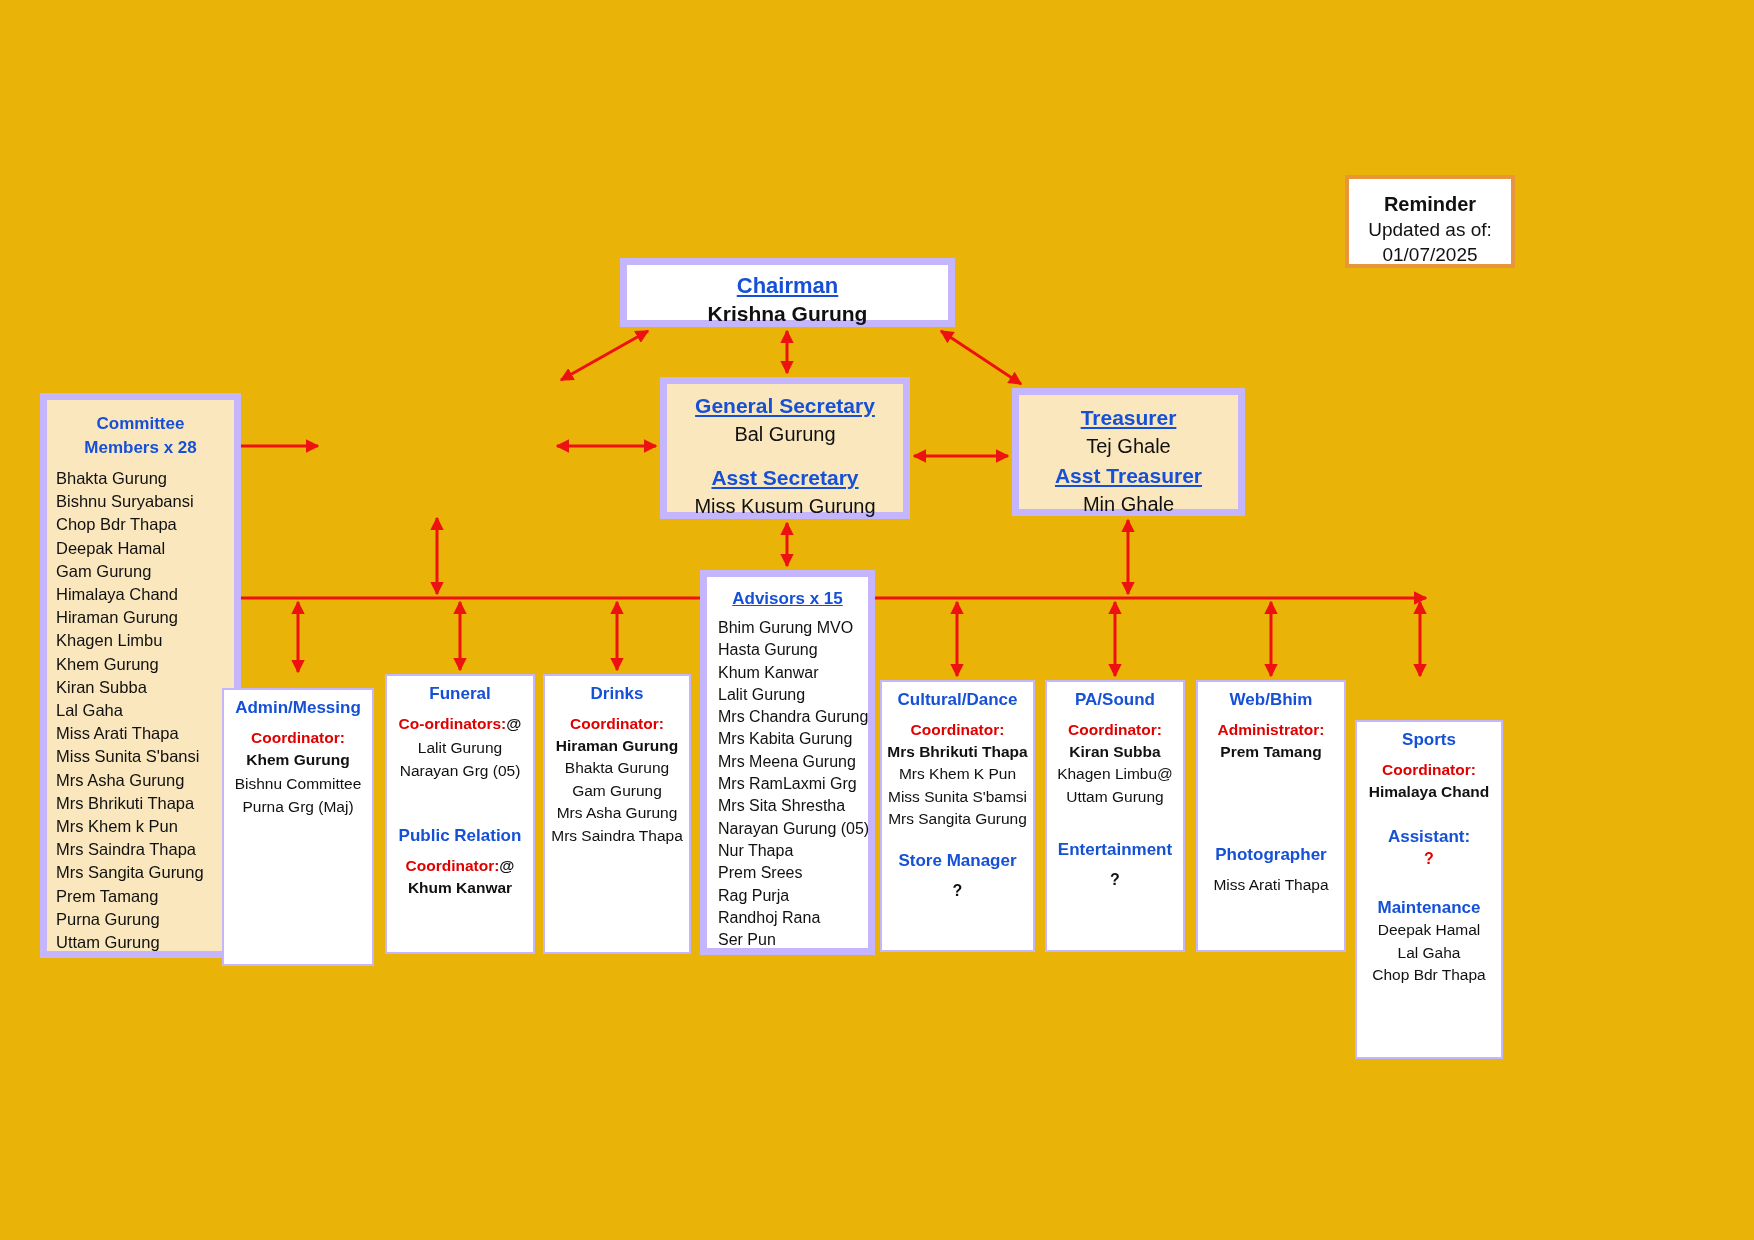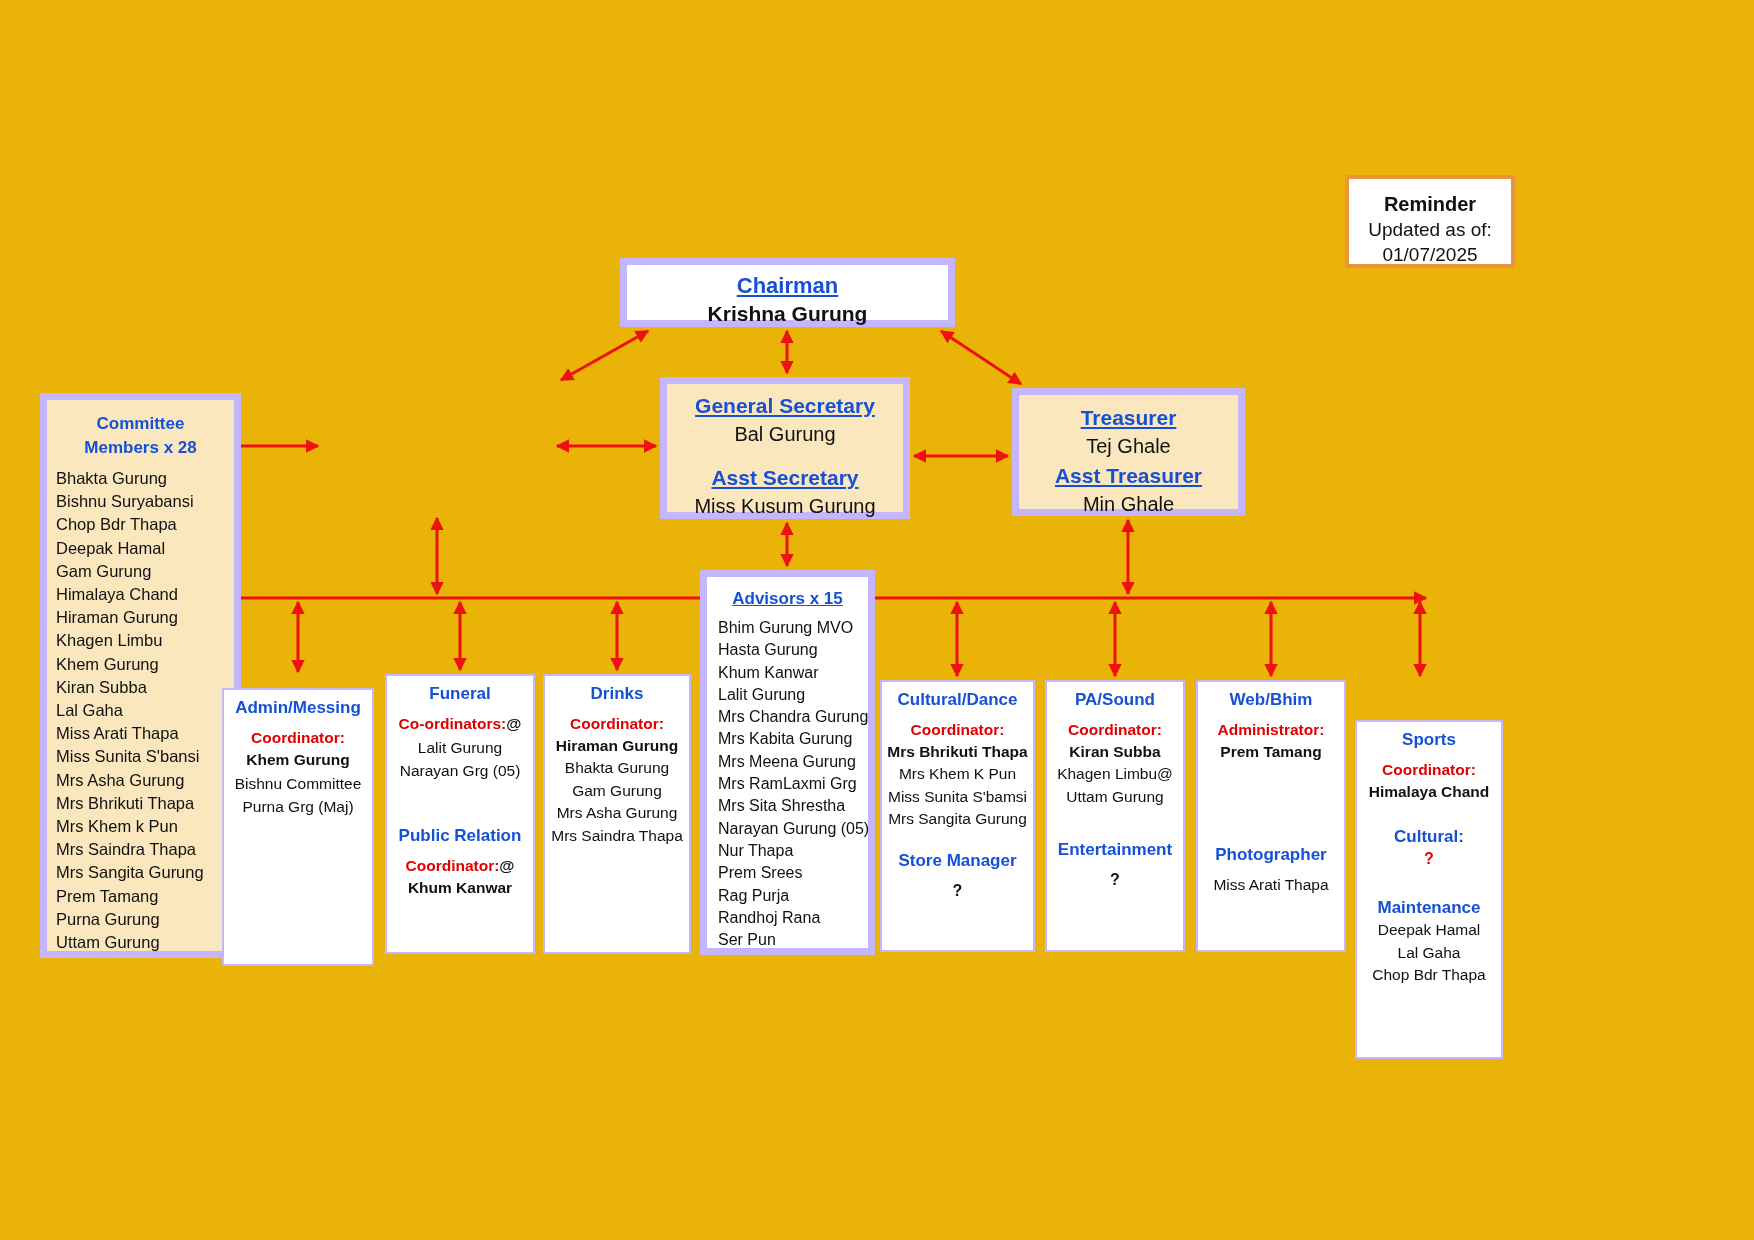--- a/index.html
+++ b/index.html
@@ -244,21 +244,21 @@
     <div class="bottom-title mt80">Photographer</div>
     <div class="plain-list mt8">
       <div>Miss Arati Thapa</div>
     </div>
   </div>
 
   <div class="box bottom sports-box">
     <div class="bottom-title">Sports</div>
     <div class="red-label mt8">Coordinator:</div>
     <div class="coord-name">Himalaya Chand</div>
-    <div class="bottom-title mt22">Cultural:</div>
+    <div class="bottom-title mt22">Assistant:</div>
     <div class="qmark red">?</div>
     <div class="bottom-title mt26">Maintenance</div>
     <div class="plain-list">
         <div>Deepak Hamal</div>
         <div>Lal Gaha</div>
         <div>Chop Bdr Thapa</div>
       </div>
   </div>
 
 </div>

